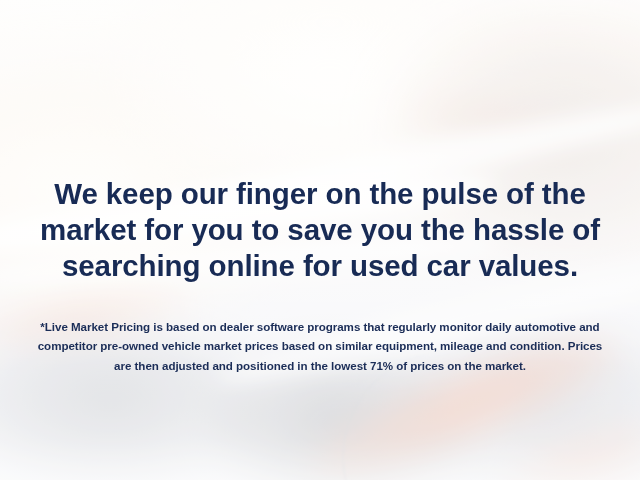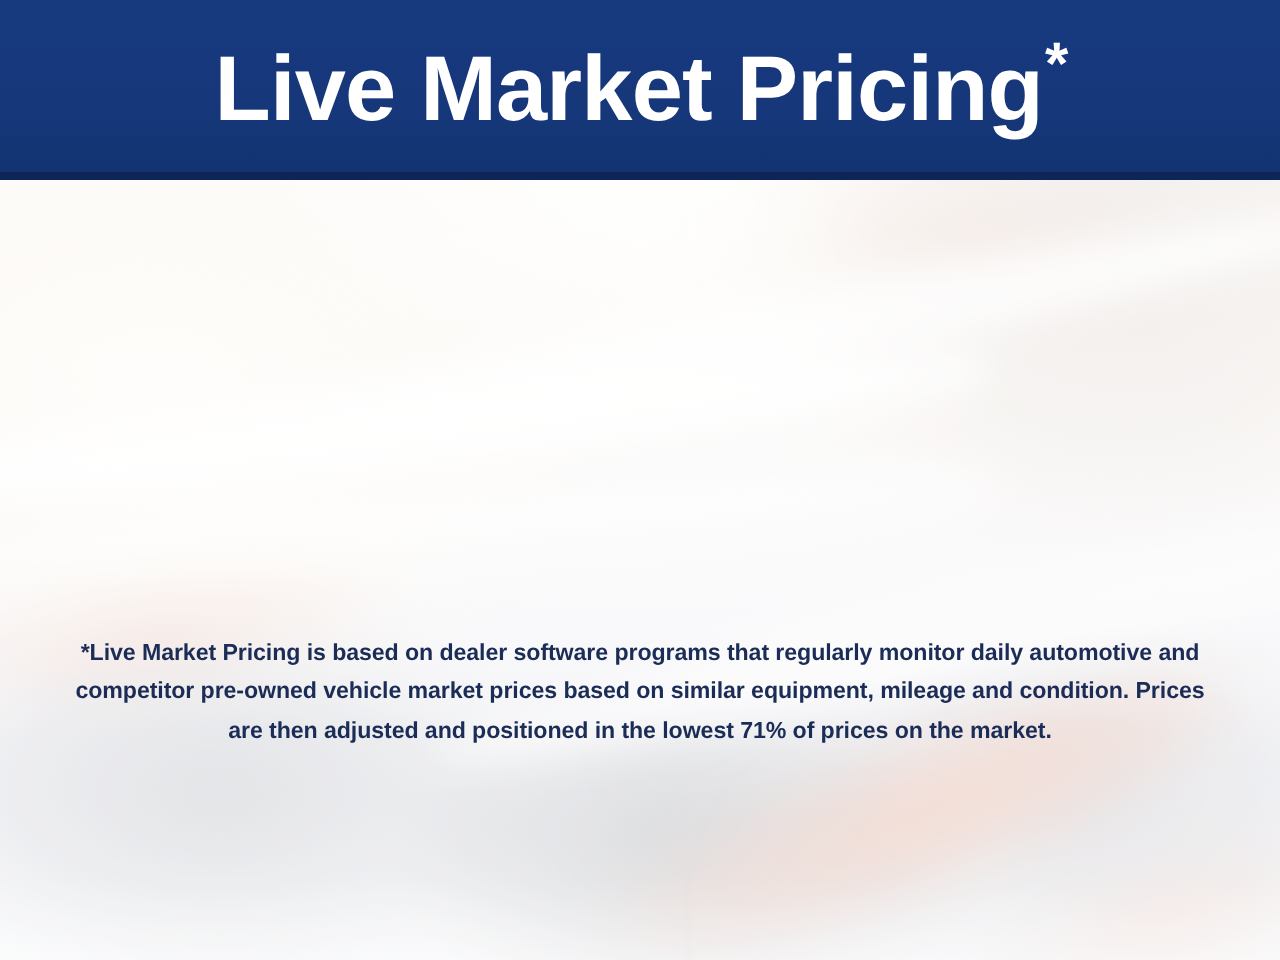--- a/index.html
+++ b/index.html
@@ -348,23 +348,18 @@
     <div class="accent accent-mid"></div>
     <div class="accent accent-right-edge"></div>
 
     <div class="sweep sweep-4"></div>
     <div class="fender-arc"></div>
 
     <div class="bg-wash"></div>
     <div class="bg-wash-2"></div>
   </div>
 
-  <div class="banner">
-    <div class="banner-inner">
-      <div class="banner-title"><span>Live Market Pricing</span><span class="star">*</span></div>
-    </div>
-    <div class="banner-rule"></div>
-  </div>
-
+
+  <div class="headline">We keep our finger on the pulse of the market for you to save you the hassle of searching online for used car values.</div>
 
   <div class="fineprint">*Live Market Pricing is based on dealer software programs that regularly monitor daily automotive and competitor pre-owned vehicle market prices based on similar equipment, mileage and condition. Prices are then adjusted and positioned in the lowest 71% of prices on the market.</div>
 
 </div>
 
 </body></html>

